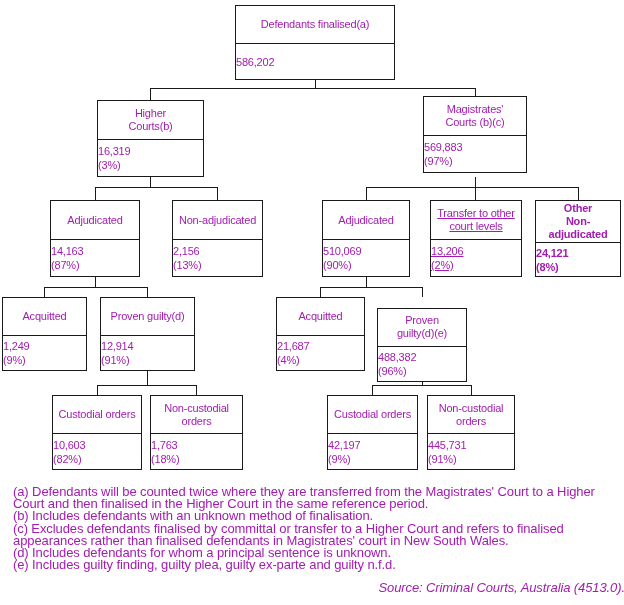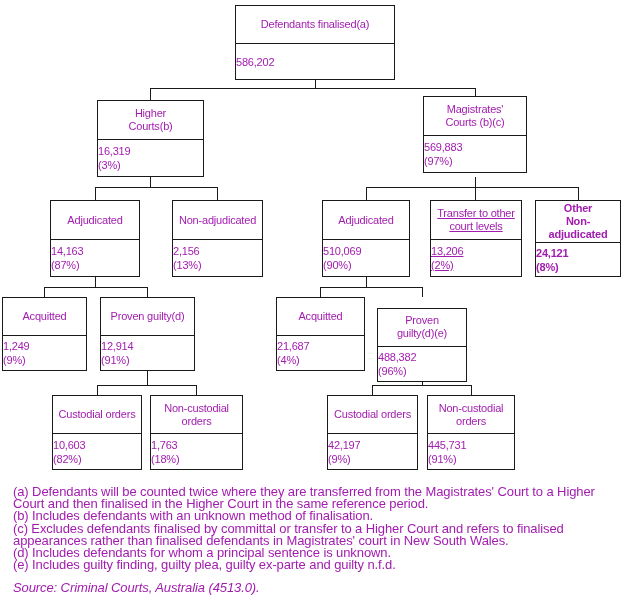--- a/index.html
+++ b/index.html
@@ -19,21 +19,21 @@
   }
   .nvalue{
     flex:1 1 50%;display:flex;flex-direction:column;align-items:flex-start;justify-content:center;
     font-size:11px;line-height:14px;letter-spacing:-0.2px;text-align:center;
   }
   .footer{
     position:absolute;left:13px;top:486px;width:612px;
     font-size:13px;line-height:12.2px;letter-spacing:-0.1px;
   }
   .footnote{margin:0;}
-  .source{margin-top:11px;font-style:italic;}
+  .source{margin-top:11px;font-style:italic;text-align:right;}
 </style>
 </head>
 <body>
 
 <div class="stage">
 
   <svg class="connectors" width="624" height="605" viewBox="0 0 624 605" fill="none" stroke="#1a1a1a" stroke-width="1" shape-rendering="crispEdges">
     <path d="M315,80 V88 M150.5,88 H475 M150.5,88 V100 M475,88 V100"></path>
     <path d="M150.5,177 V187 M95,187 H217.5 M95,187 V200 M217.5,187 V200"></path>
     <path d="M475,177 V187 M366,187 H578 M366,187 V200 M475,187 V200 M578,187 V200"></path>

